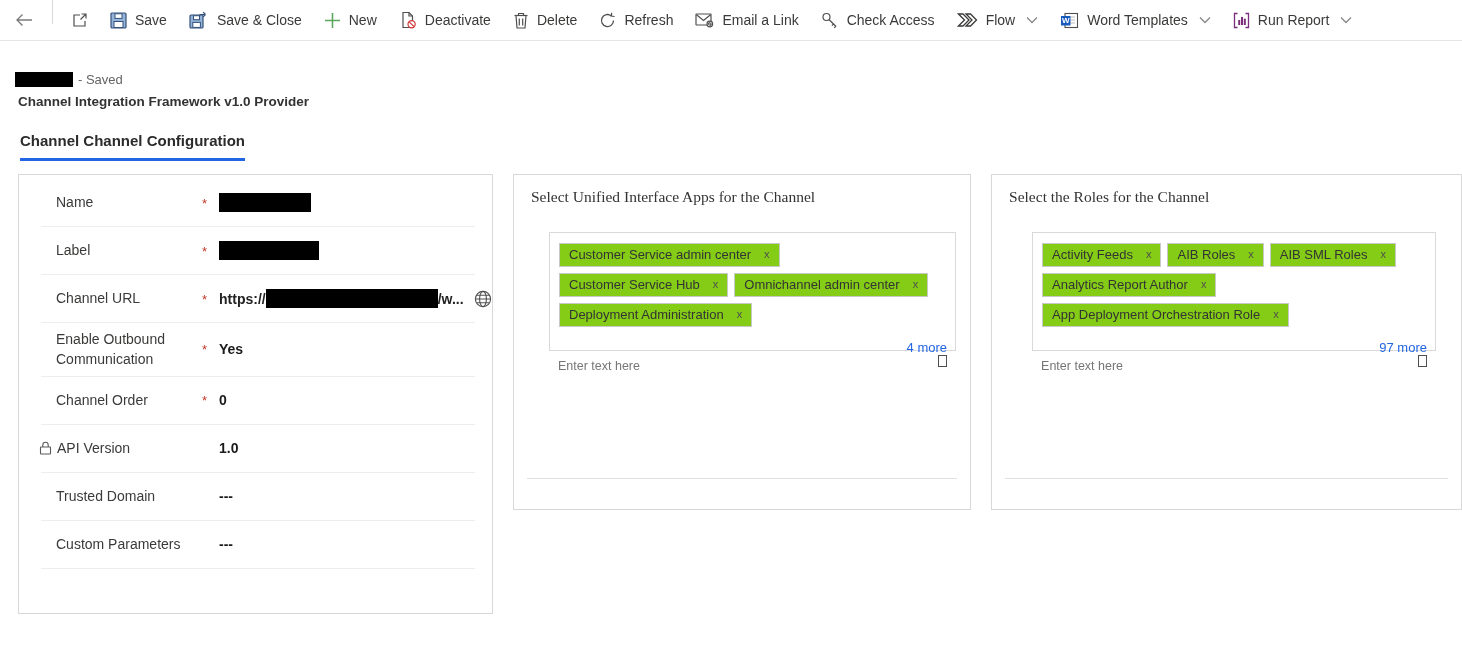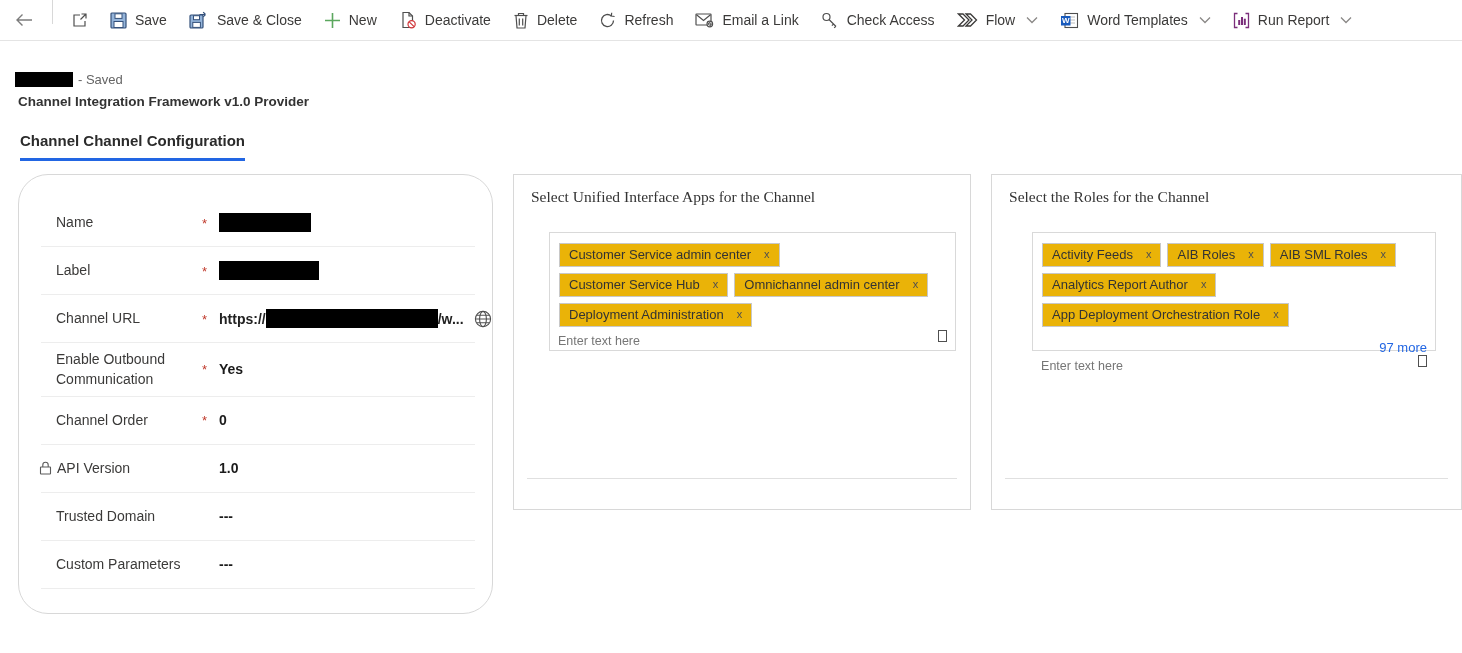--- a/index.html
+++ b/index.html
@@ -28,40 +28,40 @@
 
   
   .tab-row { margin:23px 0 0 20px; }
   .tab { display:inline-block; font-size:15px; font-weight:700; color:#2b2b2b; padding-bottom:9px; border-bottom:3px solid #2266E3; cursor:pointer; }
 
   
   .main { display:flex; gap:20px; margin:13px 0 0 18px; align-items:flex-start; }
   .panel { border:1px solid #d8d8d8; background:#fff; }
 
   
-  .form-panel { width:475px; height:440px; padding-top:24px;border-radius:30px; }
+  .form-panel { width:475px; height:440px; padding-top:4px; }
   .frow { display:flex; align-items:center; margin:0 17px 0 22px; padding:6px 0 6px 15px; min-height:48px; border-bottom:1px solid #ededed; }
   .flabel { width:146px; font-size:14px; color:#3b3a39; line-height:1.45; flex-shrink:0; display:flex; align-items:flex-start; }
   .flabel.locked { margin-left:-17px; width:163px; align-items:center; }
   .lock-icon { display:inline-flex; margin-right:5px; }
   .freq { width:17px; color:#c0392b; font-size:13px; flex-shrink:0; padding-top:1px; }
   .fvalue { display:flex; align-items:center; font-size:14px; font-weight:700; color:#1b1b1b; flex:1; }
   .redact-val { height:19px; background:#000; display:inline-block; }
   .url-part { font-weight:700; color:#222; }
   .globe-icon { display:inline-flex; margin-left:10px; }
 
   
   .select-panel { height:336px; position:relative; }
   .apps-panel { width:463px; }
   .roles-panel { width:476px; }
   .sp-title { margin:13px 0 0 17px; font-size:15.5px; font-weight:400; color:#333;font-family:Liberation Serif, serif; }
   .tagbox { margin:26px 14px 0 35px; border:1px solid #d9d9d9; padding:7px 8px 6px; height:119px; display:flex; flex-direction:column; background:#fff; }
   .roles-panel .tagbox { margin:26px 25px 0 40px; }
   .tags { display:flex; flex-wrap:wrap; }
-  .tag { display:inline-flex; align-items:center; border:1px solid #c8c8c8; padding:3px 9px 4px; margin:3px 5px 3px 1px; font-size:13px; color:#333; background:#eab308; white-space:nowrap; }
+  .tag { display:inline-flex; align-items:center; border:1px solid #c8c8c8; padding:3px 9px 4px; margin:3px 5px 3px 1px; font-size:13px; color:#333; background:#84cc16; white-space:nowrap; }
   .tag-x { margin-left:13px; font-size:11px; color:#4f4f4f; cursor:pointer; line-height:1; }
   .morerow { text-align:right; margin-top:9px; }
   .more-link { color:#2266E3; font-size:13px; cursor:pointer; }
   .bottomrow { display:flex; justify-content:space-between; align-items:flex-end; flex:1; }
   .tag-placeholder { color:#767676; font-size:12.5px; padding-bottom:1px; }
   .tofu-icon { width:9px; height:12px; border:1px solid #4f4f4f; margin-bottom:7px; }
   .panel-divider { position:absolute; left:13px; right:13px; bottom:30px; border-top:1px solid #e0e0e0; }
 </style>
 </head>
 <body>
@@ -329,20 +329,23 @@
           </span>
           <span class="tag">
             <span>Omnichannel admin center</span>
             <span class="tag-x">x</span>
           </span>
           <span class="tag">
             <span>Deployment Administration</span>
             <span class="tag-x">x</span>
           </span>
         </div>
+      <div class="morerow">
+        <span class="more-link">4 more</span>
+      </div>
       <div class="bottomrow">
         <span class="tag-placeholder">Enter text here</span>
         <span class="tofu-icon"></span>
       </div>
     </div>
     <div class="panel-divider"></div>
   </div>
 
   <div class="panel select-panel roles-panel">
     <div class="sp-title">Select the Roles for the Channel</div>

